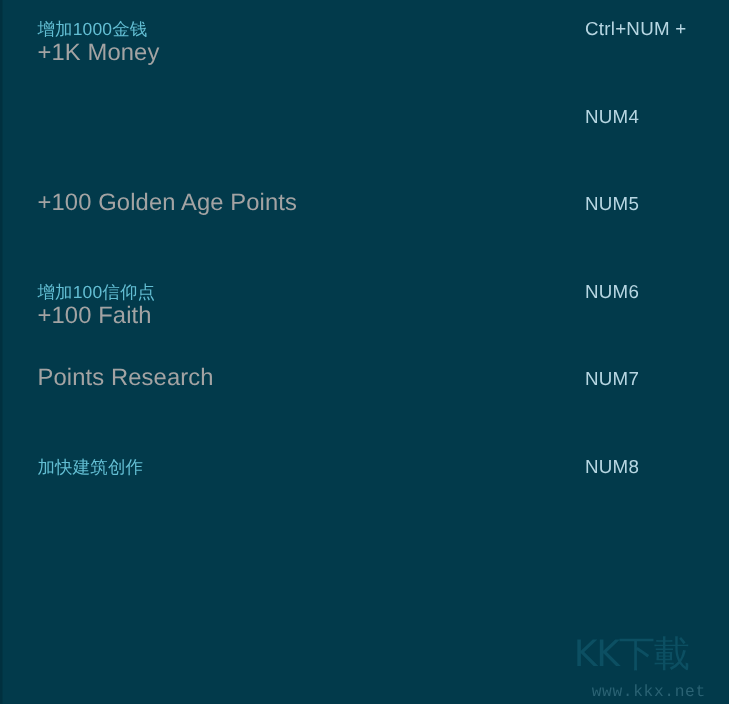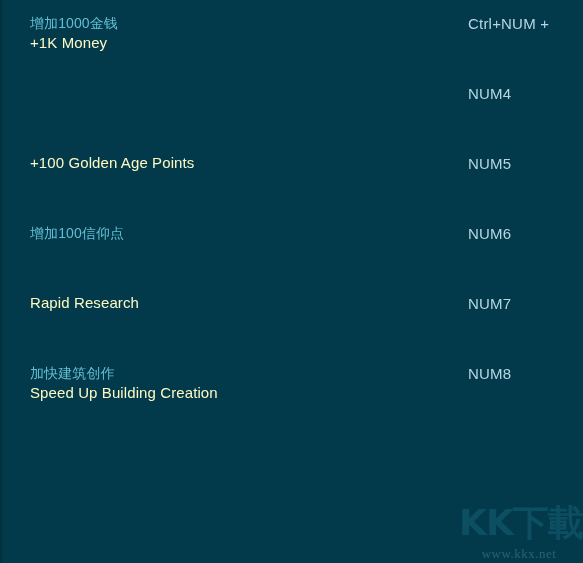--- a/index.html
+++ b/index.html
@@ -51,23 +51,23 @@
   .cn-label {
     display: block;
     font-size: 14px;
     line-height: 20px;
     color: #63bed3;
     letter-spacing: 0.1px;
     white-space: nowrap;
   }
   .en-label {
     display: block;
-    font-size: 15px;
+    font-size: 19px;
     line-height: 20px;
-    color: #fef9c3;
+    color: #a3a3a3;
     letter-spacing: 0.1px;
     white-space: nowrap;
   }
   .hotkey {
     position: absolute;
     left: 468px;
     top: 1px;
     font-size: 15px;
     line-height: 20px;
     color: #b7d6e2;
@@ -84,38 +84,38 @@
     pointer-events: none;
     user-select: none;
   }
   #watermark-logo {
     position: absolute;
     left: 0;
     top: 0;
     width: 120px;
     height: 40px;
     color: #0c4f62;
-    font-size: 36px;
+    font-size: 29px;
     line-height: 40px;
-    font-weight: bold;
+    font-weight: normal;
     letter-spacing: -1px;
     white-space: nowrap;
     font-family: "DejaVu Sans", "Liberation Sans", sans-serif;
   }
   #watermark-url {
     position: absolute;
     left: 0;
     bottom: 0;
     width: 120px;
     text-align: center;
     color: #2a6273;
     font-size: 13px;
     line-height: 15px;
     letter-spacing: 0.5px;
-    font-family: Liberation Serif, serif;
+    font-family: Liberation Mono, monospace;
     white-space: nowrap;
   }
 </style>
 </head>
 <body>
 
 <div id="panel">
 
   <div id="left-edge"></div>
 
@@ -136,37 +136,37 @@
     <div class="cheat-row">
       <div class="row-text">
         <span class="en-label">+100 Golden Age Points</span>
       </div>
       <div class="hotkey">NUM5</div>
     </div>
 
     <div class="cheat-row">
       <div class="row-text">
         <span class="cn-label">增加100信仰点</span>
+        <span class="en-label">+100 Faith</span>
       </div>
       <div class="hotkey">NUM6</div>
     </div>
 
 
 
     <div class="cheat-row">
       <div class="row-text">
-        <span class="en-label">Rapid Research</span>
+        <span class="en-label">Points Research</span>
       </div>
       <div class="hotkey">NUM7</div>
     </div>
 
     <div class="cheat-row">
       <div class="row-text">
         <span class="cn-label">加快建筑创作</span>
-        <span class="en-label">Speed Up Building Creation</span>
       </div>
       <div class="hotkey">NUM8</div>
     </div>
 
   </div>
 
   <div id="watermark">
     <div id="watermark-logo">KK下載</div>
     <div id="watermark-url">www.kkx.net</div>
   </div>

